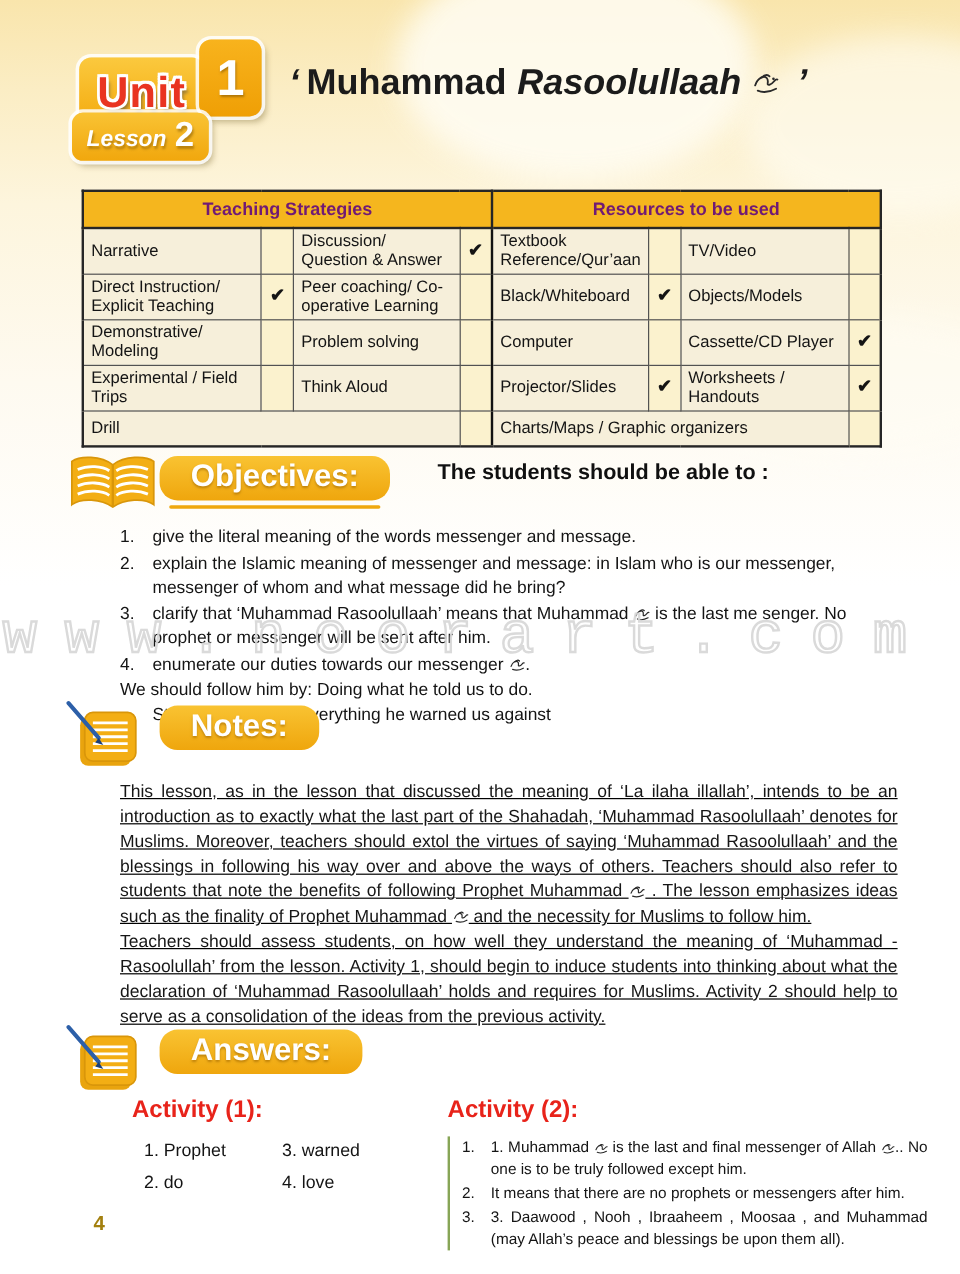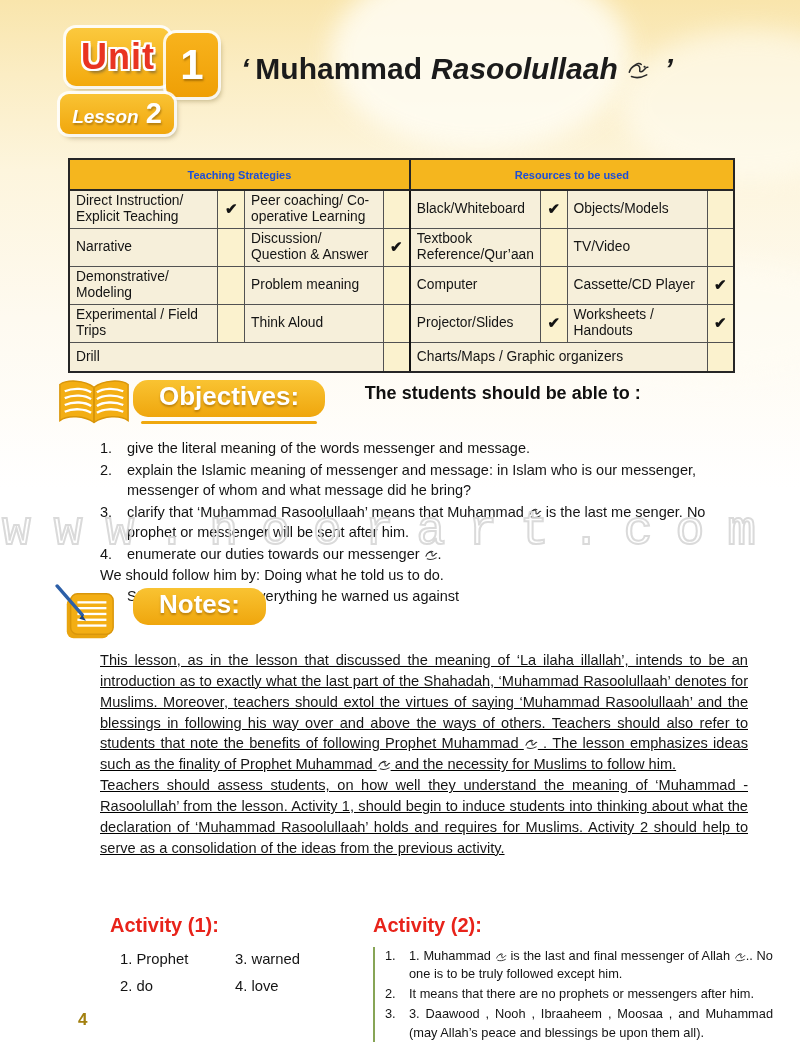--- a/index.html
+++ b/index.html
@@ -8,21 +8,21 @@
     position:relative; width:800px; height:1062px; margin:0 auto; overflow:hidden;
     background:linear-gradient(180deg,#f9e5ac 0%,#fbedc4 7%,#fdf5dd 16%,#fefaf0 30%,#ffffff 46%,#ffffff 100%);
   }
   .cloud { position:absolute; background:#fffdf4; border-radius:50%; filter:blur(12px); opacity:.85; }
   .cloud.c1 { left:330px; top:-40px; width:300px; height:190px; }
   .cloud.c2 { left:620px; top:30px; width:260px; height:150px; opacity:.6; }
   .cloud.c3 { left:560px; top:260px; width:300px; height:120px; opacity:.5; }
 
   
   .badge { position:absolute; left:52px; top:28px; width:170px; height:110px; }
-  .unit-box { position:absolute; left:14px; top:0; width:104px; height:58px;
+  .unit-box { position:absolute; left:14px; top:20px; width:104px; height:58px;
     background:linear-gradient(180deg,#fbc93e,#f3a90c); border-radius:10px;
     box-shadow:0 0 0 3px rgba(255,255,255,.85), 3px 4px 5px rgba(90,70,10,.35);
     display:flex; align-items:center; justify-content:center;text-align:right; }
   .unit-word { font-size:36px; font-weight:bold; color:#e93421; letter-spacing:1px;
     text-shadow:-2px -2px 0 #fff,2px -2px 0 #fff,-2px 2px 0 #fff,2px 2px 0 #fff,0 -2px 0 #fff,0 2px 0 #fff,-2px 0 0 #fff,2px 0 0 #fff,3px 4px 3px rgba(70,70,70,.55); }
   .one-box { position:absolute; left:114px; top:5px; width:52px; height:64px;
     background:linear-gradient(180deg,#f8b31d,#ef9f05); border-radius:10px;
     box-shadow:0 0 0 3px rgba(255,255,255,.85), 3px 4px 5px rgba(90,70,10,.35);
     display:flex; align-items:center; justify-content:center; }
   .unit-number { font-size:42px; font-weight:bold; color:#fff; text-shadow:1px 2px 2px rgba(110,70,0,.5); }
@@ -35,21 +35,21 @@
 
   
   .title { position:absolute; left:235px; top:52px; width:560px; font-size:30px; font-weight:bold; color:#1b1b1b; white-space:nowrap; }
   .title .q { font-style:italic; margin:0 6px; }
   .title .epithet { font-style:italic; margin-left:9px; }
   .saw { display:inline-block; vertical-align:-3px; }
 
   
   .grid-table { position:absolute; left:68px; top:158px; width:667px; border-collapse:collapse;
     font-size:13.8px; color:#141414; }
-  .grid-table th { background:#f5b61e; color:#1d4ed8; font-size:11px; font-weight:bold;
+  .grid-table th { background:#f5b61e; color:#701a75; font-size:15px; font-weight:bold;
     height:31px; border:2px solid #262626; }
   .grid-table td { border:1px solid #525252; height:38px; vertical-align:middle;
     background:#f6efda; padding:2px 6px; line-height:1.18; }
   .grid-table tr.last td { height:30px; }
   .grid-table td.chk { background:#fbf2ce; text-align:center; font-size:15px; font-weight:bold; padding:0; }
   .grid-table td.div-l { border-left:2.5px solid #111; }
   .grid-table table, .grid-table { border:2px solid #262626; }
   .grid-table tr td:first-child { border-left:2px solid #262626; }
   .grid-table tr td:last-child { border-right:2px solid #262626; }
   .grid-table tr.last td { border-bottom:2px solid #262626; }
@@ -139,43 +139,43 @@
         <col style="width:27px">
         <col style="width:141px">
         <col style="width:27px">
     </colgroup>
     <tbody>
         <tr>
       <th colspan="4">Teaching Strategies</th>
       <th colspan="4">Resources to be used</th>
     </tr>
     <tr>
+      <td>Narrative</td>
+      <td class="chk"></td>
+      <td>Discussion/ Question &amp; Answer</td>
+      <td class="chk">✔</td>
+      <td class="div-l">Textbook Reference/Qur’aan</td>
+      <td class="chk"></td>
+      <td>TV/Video</td>
+      <td class="chk"></td>
+    </tr>
+    <tr>
       <td>Direct Instruction/ Explicit Teaching</td>
       <td class="chk">✔</td>
       <td>Peer coaching/ Co-operative Learning</td>
       <td class="chk"></td>
       <td class="div-l">Black/Whiteboard</td>
       <td class="chk">✔</td>
       <td>Objects/Models</td>
-      <td class="chk"></td>
-    </tr>
-    <tr>
-      <td>Narrative</td>
-      <td class="chk"></td>
-      <td>Discussion/ Question &amp; Answer</td>
-      <td class="chk">✔</td>
-      <td class="div-l">Textbook Reference/Qur’aan</td>
-      <td class="chk"></td>
-      <td>TV/Video</td>
       <td class="chk"></td>
     </tr>
     <tr>
       <td>Demonstrative/ Modeling</td>
       <td class="chk"></td>
-      <td>Problem meaning</td>
+      <td>Problem solving</td>
       <td class="chk"></td>
       <td class="div-l">Computer</td>
       <td class="chk"></td>
       <td>Cassette/CD Player</td>
       <td class="chk">✔</td>
     </tr>
     <tr>
       <td>Experimental / Field Trips</td>
       <td class="chk"></td>
       <td>Think Aloud</td>
@@ -276,20 +276,36 @@
               <path d="M3 13c2-6 7-8 9-5.5S11 13 14 12.5s4-5 6-4"></path>
               <path d="M5 17c4 1.6 9 1.2 14-1.5"></path>
               <path d="M8 7c2-2.2 4.5-2.6 6-1"></path>
             </g>
           </svg><span> and the necessity for Muslims to follow him.</span></p>
       <p>Teachers should assess students, on how well they understand the meaning of ‘Muhammad -Rasoolullah’ from the lesson. Activity 1, should begin to induce students into thinking about what the declaration of ‘Muhammad Rasoolullaah’ holds and requires for Muslims. Activity 2 should help to serve as a consolidation of the ideas from the previous activity.</p>
     </div>
   </div>
 
   <div class="section" style="top:858px; height:170px;">
+    <div class="sec-head">
+      <svg class="sec-icon" width="68" height="58" viewBox="0 0 70 60">
+        <rect x="12" y="14" width="44" height="42" rx="7" fill="#e9a40e"></rect>
+        <rect x="16" y="10" width="44" height="42" rx="7" fill="#f3ae14" stroke="#d9960a" stroke-width="1.5"></rect>
+        <g stroke="#fff" stroke-width="2.4">
+            <line x1="23" y1="19" x2="53" y2="19"></line>
+            <line x1="23" y1="25" x2="53" y2="25"></line>
+            <line x1="23" y1="31" x2="53" y2="31"></line>
+            <line x1="23" y1="37" x2="53" y2="37"></line>
+            <line x1="23" y1="43" x2="53" y2="43"></line>
+          </g>
+        <line x1="2" y1="2" x2="28" y2="32" stroke="#2c5fa8" stroke-width="3.5" stroke-linecap="round"></line>
+        <path d="M28 32 l4 6 -7 -2 z" fill="#1c3f77"></path>
+      </svg>
+      <span class="banner">Answers:</span>
+    </div>
 
     <div class="act1">
       <div class="activity-head">Activity (1):</div>
       <div class="act1-grid">
         <span>1. Prophet</span>
         <span>3. warned</span>
         <span>2. do</span>
         <span>4. love</span>
       </div>
     </div>

